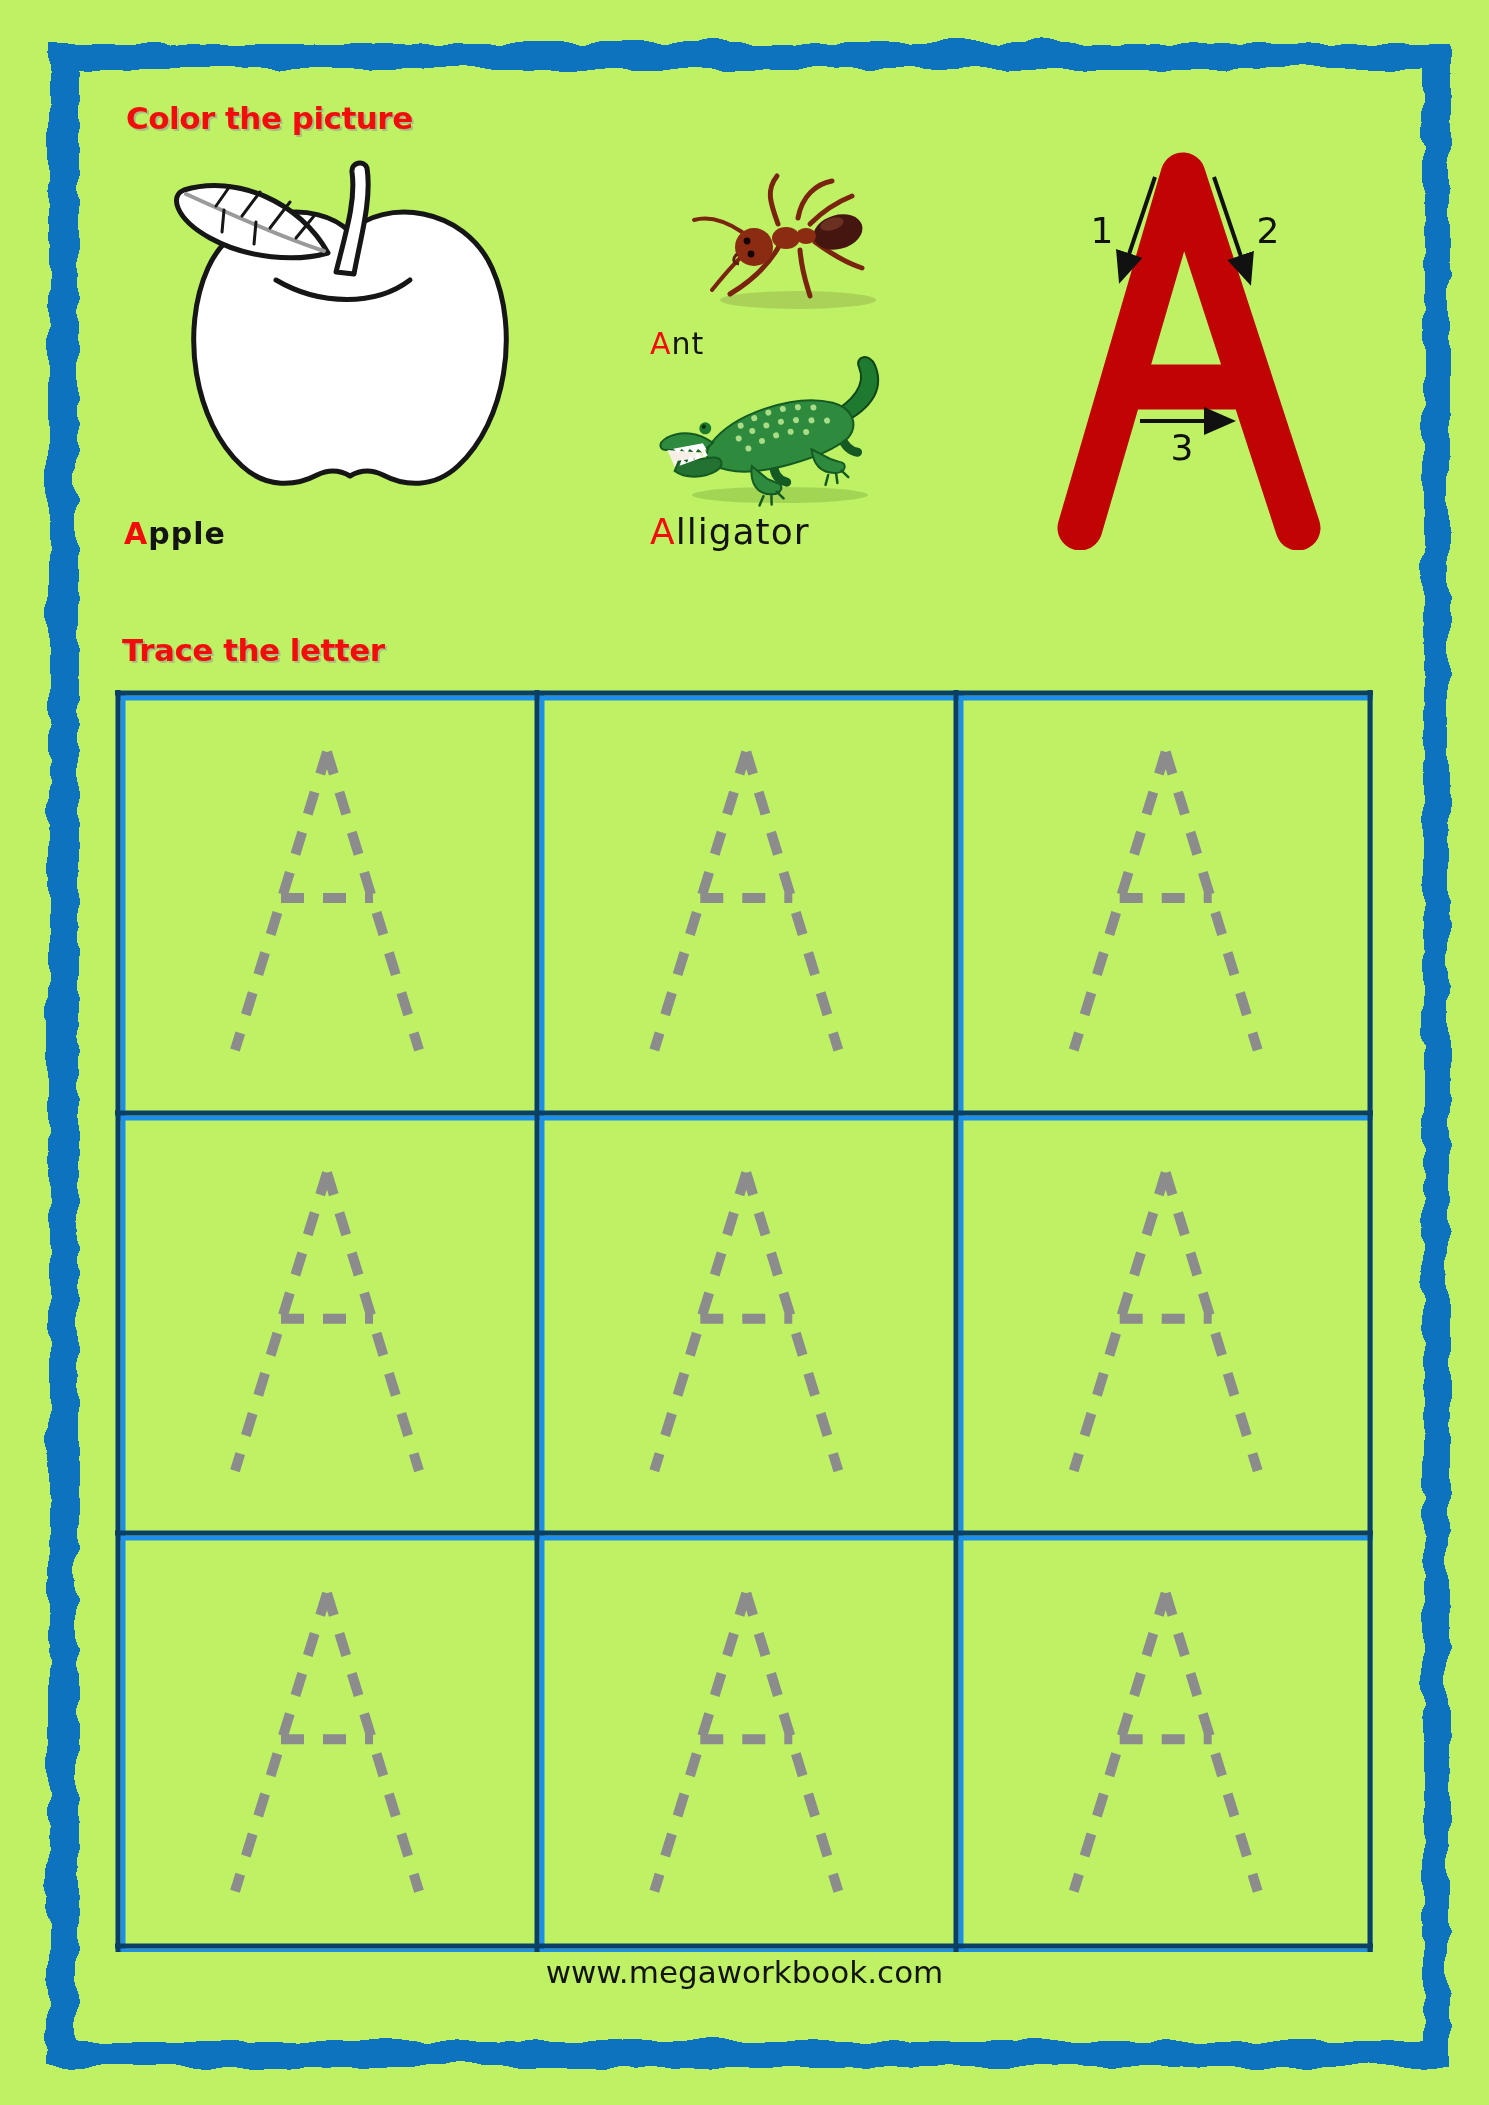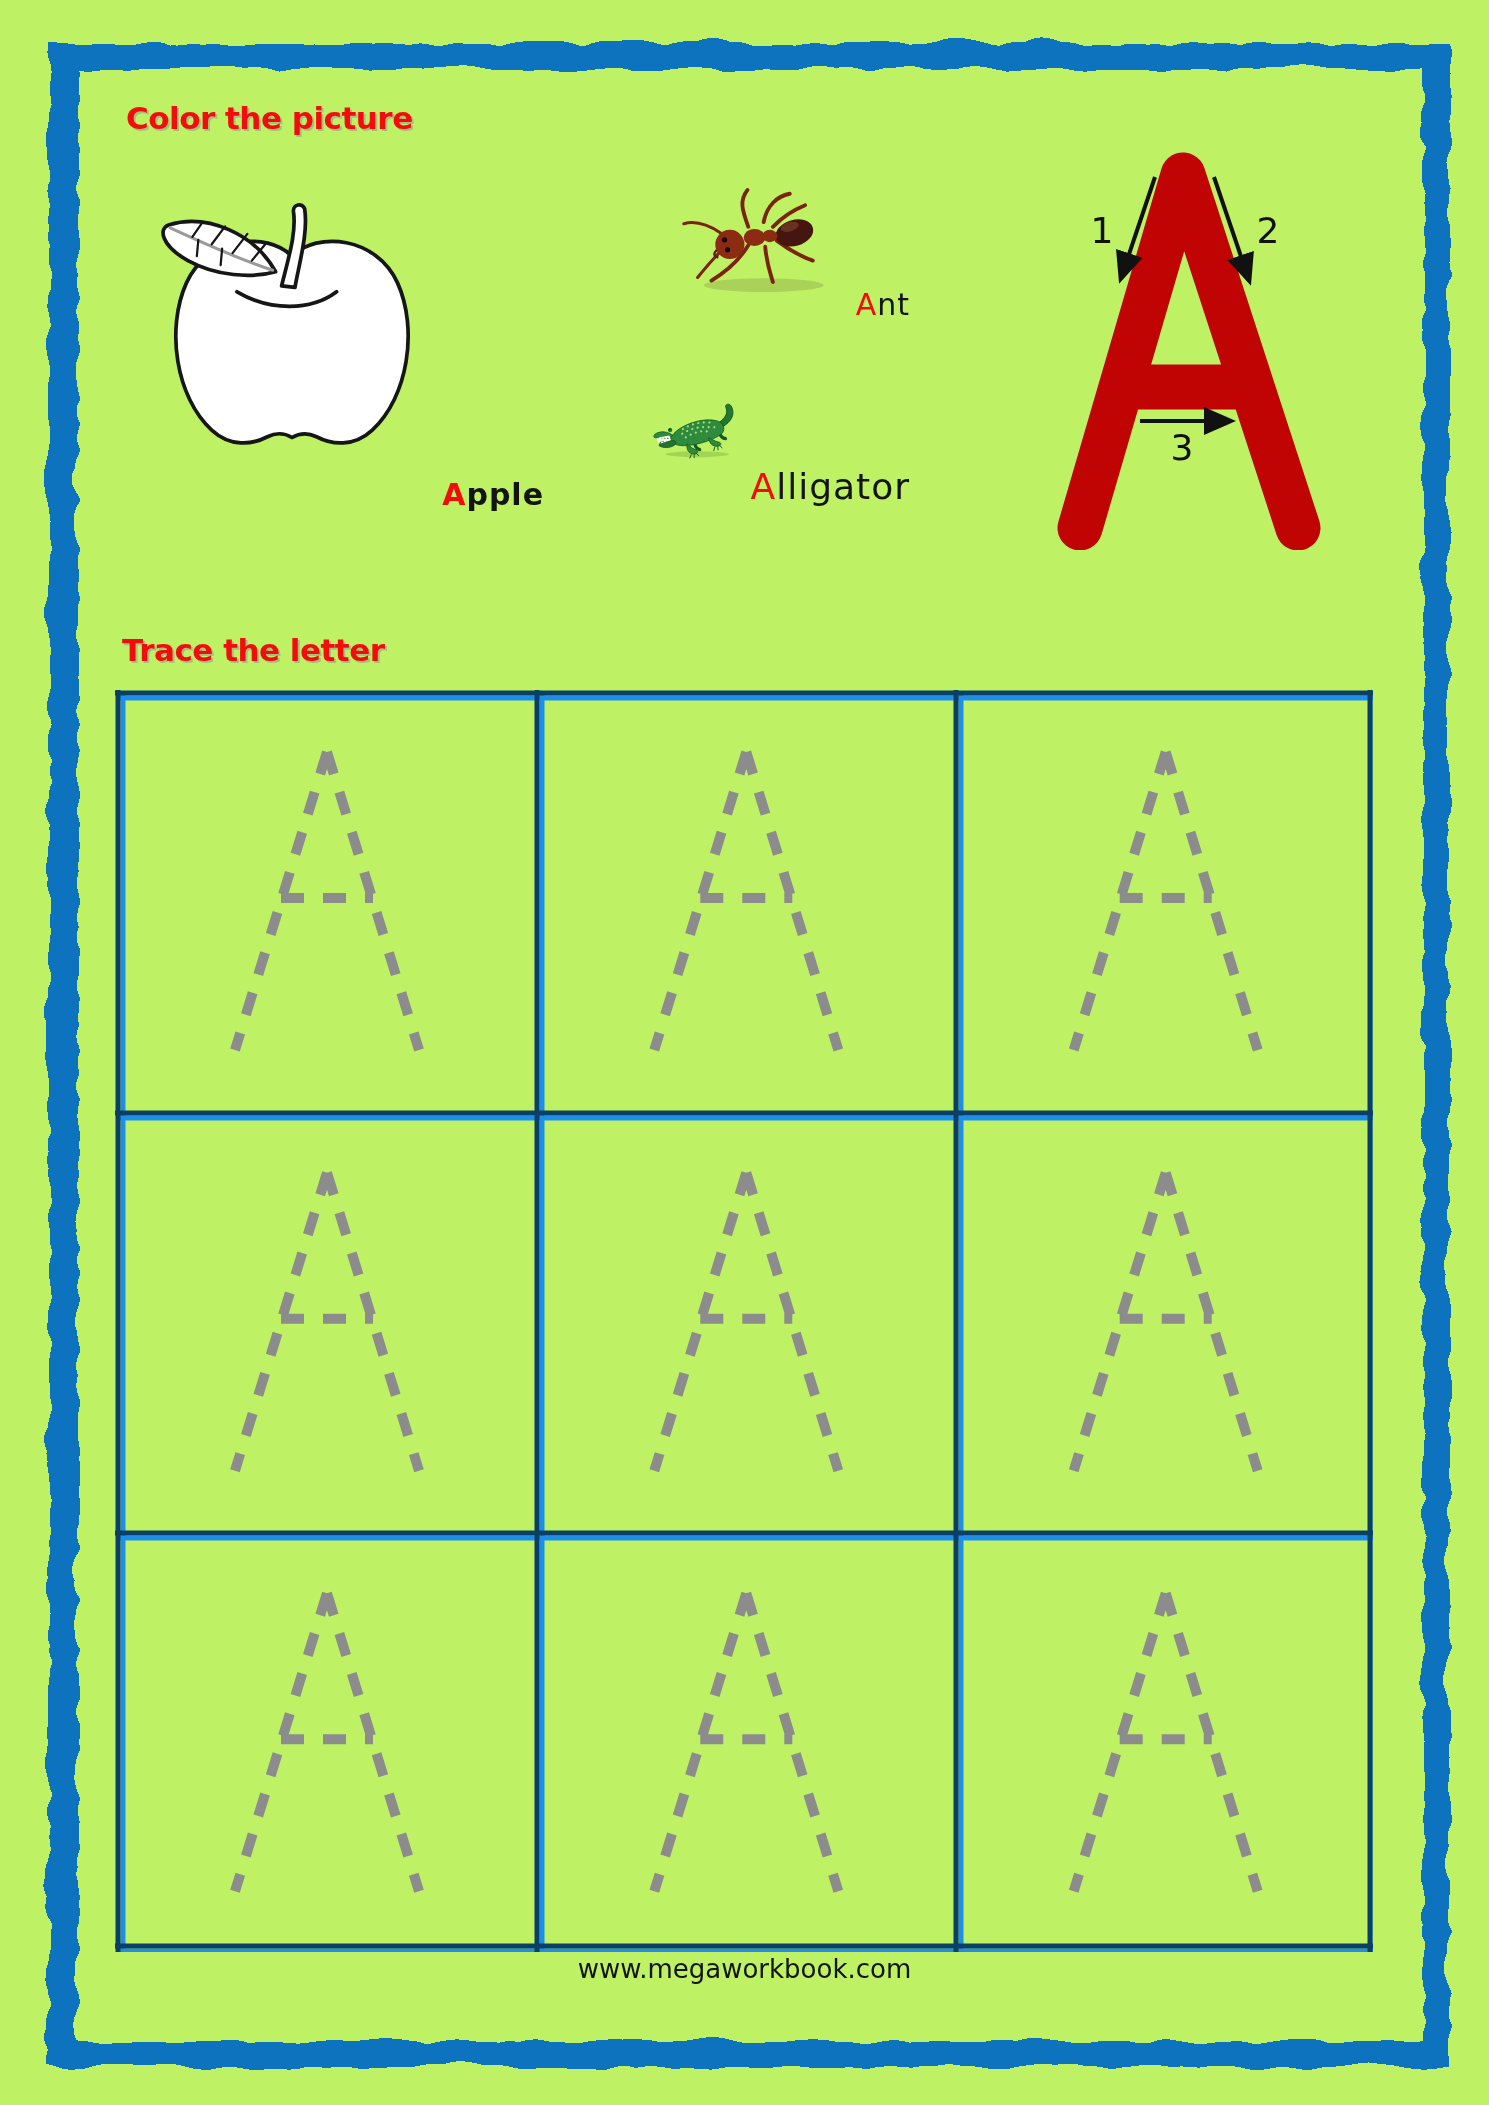--- a/index.html
+++ b/index.html
@@ -7,32 +7,32 @@
     position:relative;width:1489px;height:2105px;background:#bef264;
     overflow:hidden;font-family:"DejaVu Sans",sans-serif;margin:0 auto;
   }
   .abs{position:absolute;}
   .heading{
     position:absolute;font-weight:bold;font-size:31px;letter-spacing:-0.5px;
     color:#F20D0D;text-shadow:2px 2px 0 rgba(150,150,150,.55);white-space:nowrap;
   }
   #heading-color{left:126px;top:100px;}
   #heading-trace{left:122px;top:632px;text-align:right;}
-  .fig{position:absolute;display:flex;flex-direction:row;align-items:flex-end;gap:6px;}
+  .fig{position:absolute;display:flex;flex-direction:column;align-items:flex-start;}
   #fig-apple{left:124px;top:140px;width:420px;font-weight:bold;}
   #fig-ant{left:650px;top:150px;width:260px;}
   #fig-alligator{left:650px;top:355px;width:260px;}
   .fig-label{font-size:30px;color:#141414;letter-spacing:1px;margin-top:4px;white-space:nowrap;}
   .fig-label.small{font-size:36px;}
   .fig-label .cap{color:#F20D0D;}
   #big-letter{left:1030px;top:130px;width:330px;height:420px;}
   #trace-grid{left:115px;top:690px;}
   .footer{
     position:absolute;left:0;right:0;top:1954px;text-align:center;
-    font-size:26px;color:#141414;
+    font-size:31px;color:#141414;
   }
   .footer span{cursor:pointer;}
   .sr{position:absolute;width:1px;height:1px;overflow:hidden;clip:rect(0 0 0 0);white-space:nowrap;}
   svg{display:block;}
   .num{font-family:"DejaVu Sans",sans-serif;font-size:36px;fill:#111;}
 </style>
 </head>
 <body>
 
 <div class="page">

